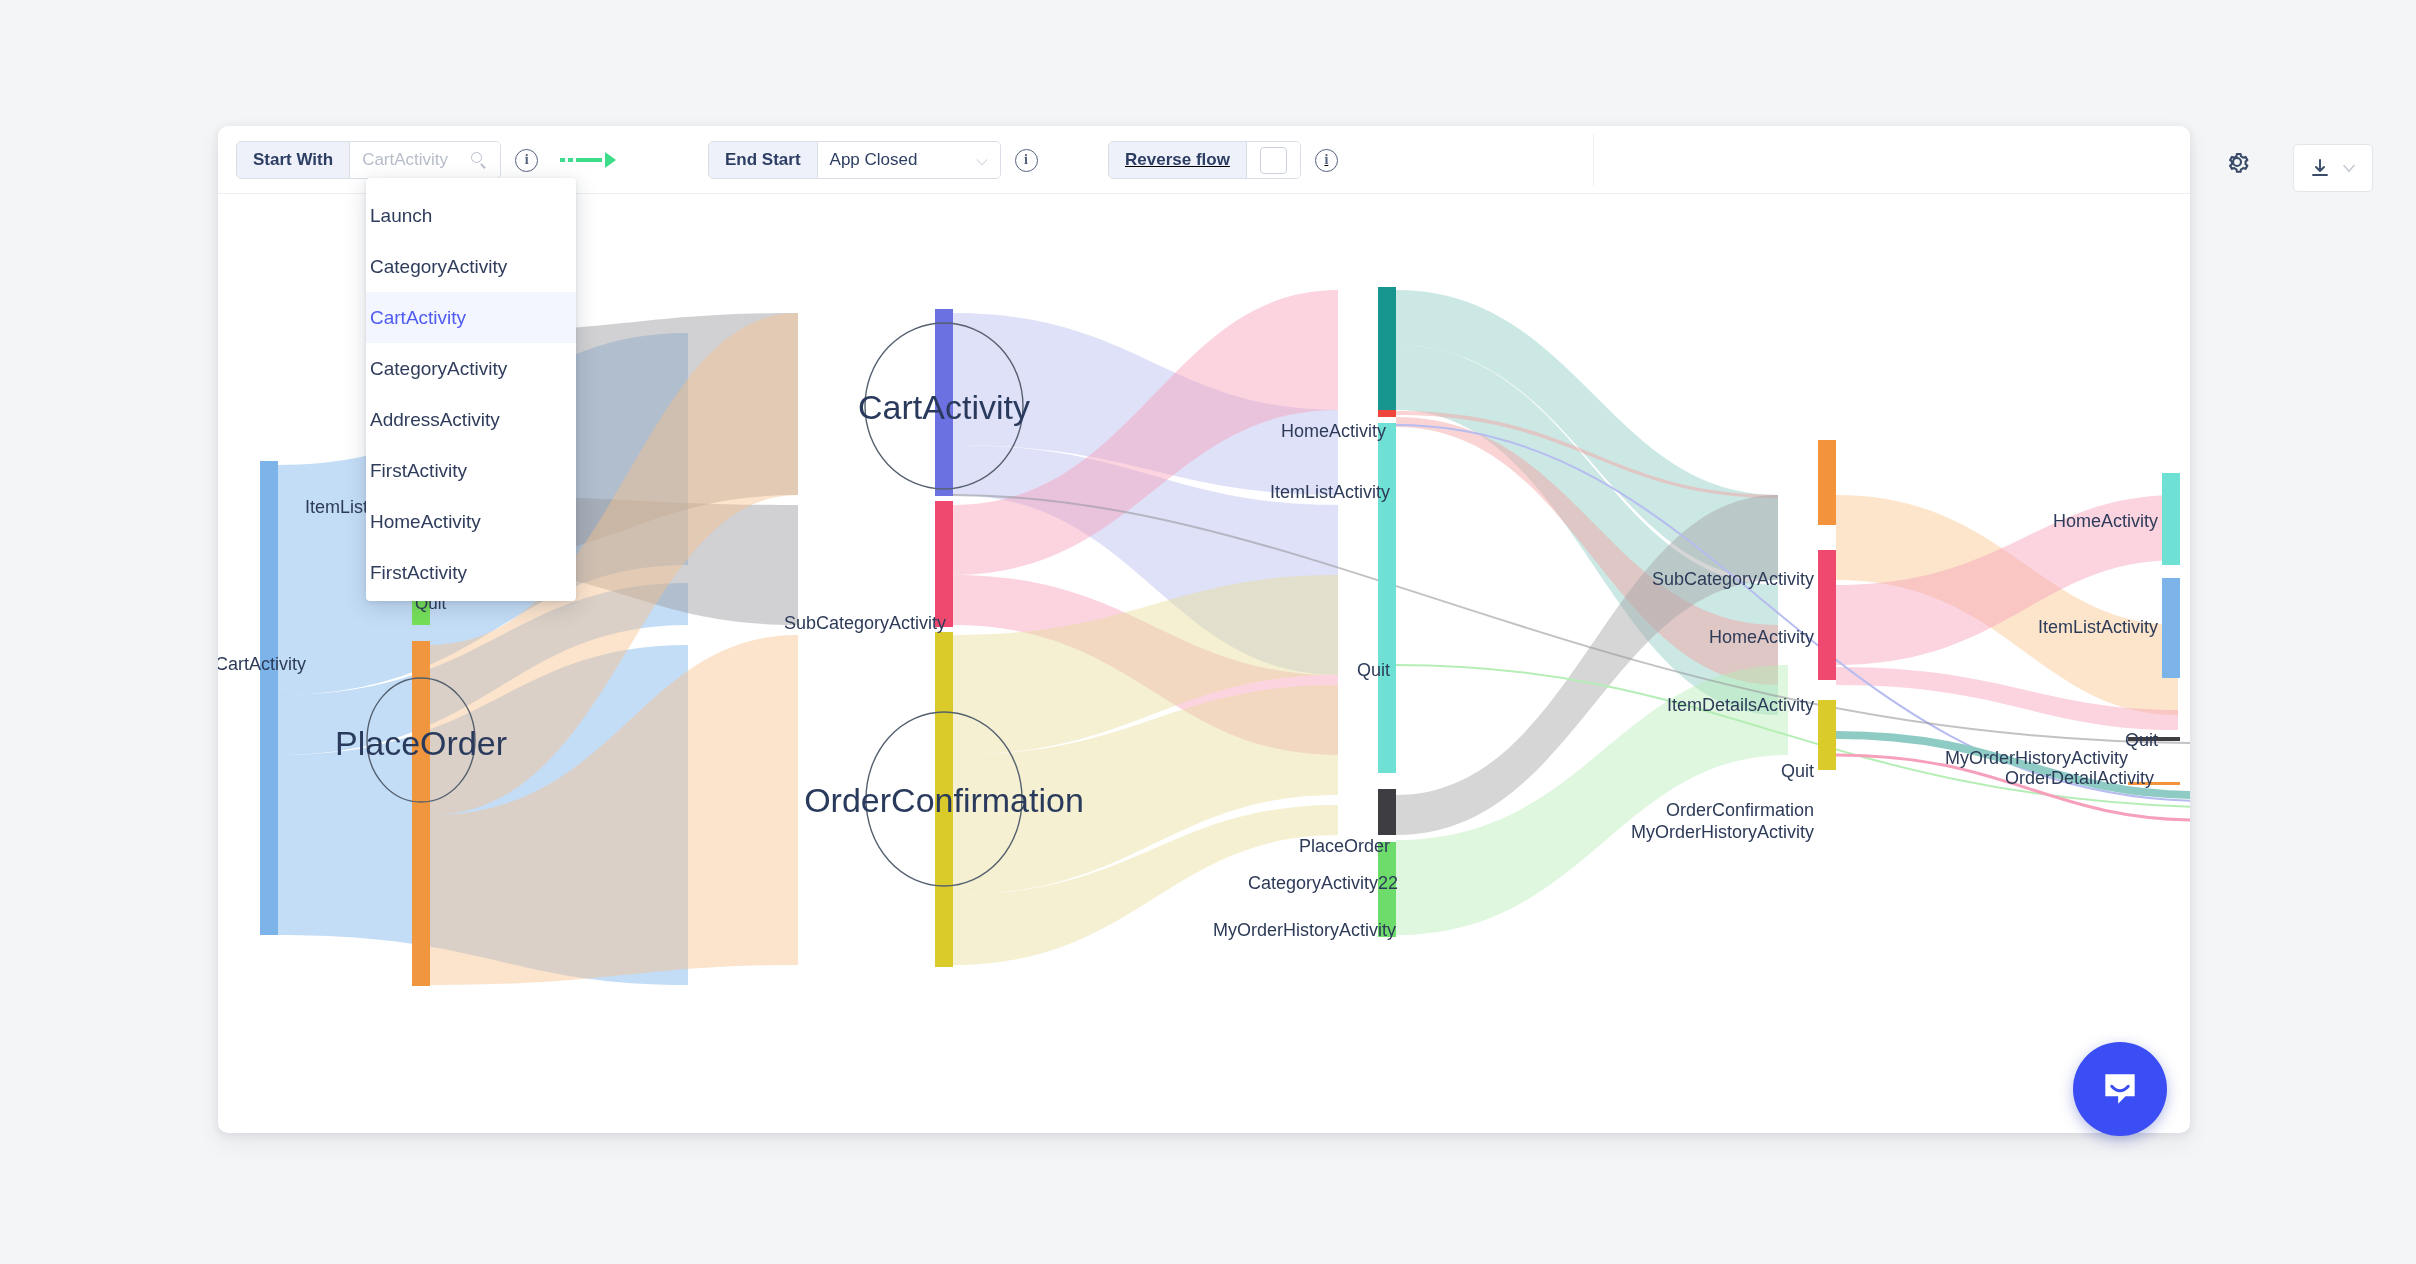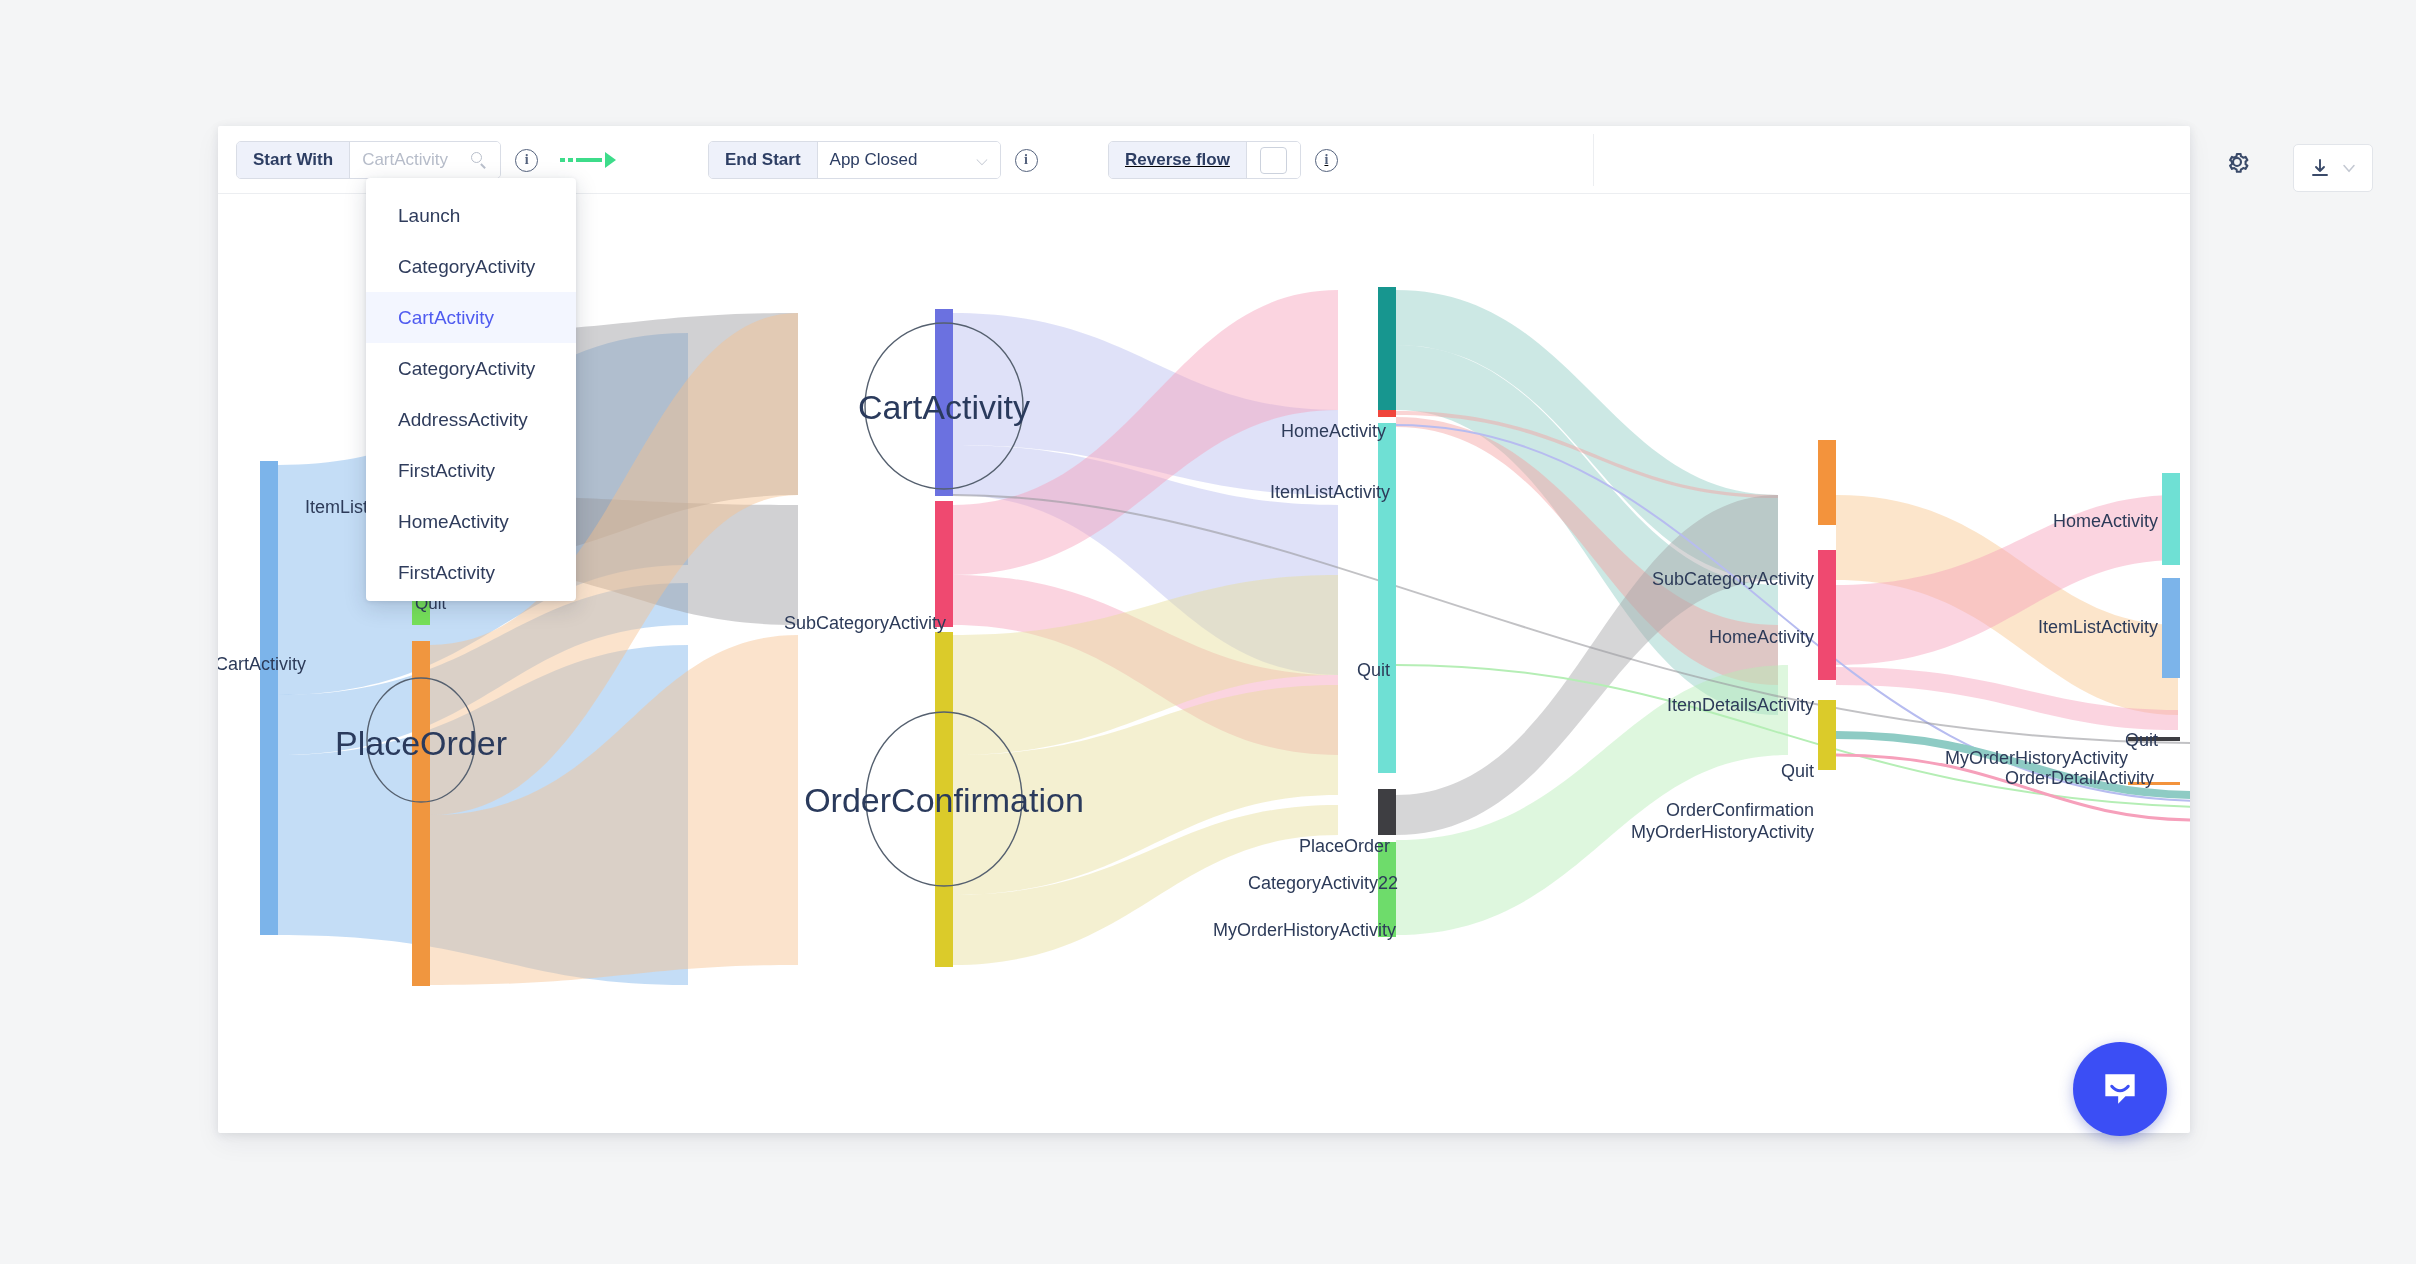--- a/index.html
+++ b/index.html
@@ -11,21 +11,21 @@
     overflow: hidden;
   }
   #app { position: relative; width: 2416px; height: 1264px; }
 
   
   .card {
     position: absolute;
     left: 218px; top: 126px;
     width: 1972px; height: 1007px;
     background: #ffffff;
-    border-radius: 2px;
+    border-radius: 10px;
     box-shadow: 0 2px 10px rgba(30,40,60,.10), 0 10px 26px rgba(30,40,60,.06);
   }
 
   
   .toolbar {
     position: absolute; left: 0; top: 0;
     width: 100%; height: 68px;
     border-bottom: 1px solid #eceef1;
   }
   .tb-group { position: absolute; top: 15px; display: flex; align-items: center; }
@@ -71,21 +71,21 @@
   .tb-divider { position: absolute; left: 1375px; top: 8px; width: 1px; height: 52px; background: #eceef1; }
 
   
   .dropdown {
     position: absolute; left: 366px; top: 178px;
     width: 210px; height: 423px;
     background: #fff; border-radius: 4px;
     box-shadow: 0 6px 22px rgba(25,35,60,.17), 0 1px 4px rgba(25,35,60,.10);
     z-index: 60; padding-top: 12px;
   }
-  .dd-item { height: 51px; display: flex; align-items: center; padding-left: 32px;
+  .dd-item { height: 51px; display: flex; align-items: center; padding-left: 4px;
              font-size: 19px; color: #2f3c5c; }
   .dd-item.sel { color: #4f5bf0; background: #f3f6ff; }
 
   
   .sankey { position: absolute; left: 0; top: 69px; width: 1972px; height: 938px; overflow: hidden; }
   svg { display: block; }
   .nlabel { font-family: "Liberation Sans", sans-serif; font-size: 18px; fill: #2d3b59; }
   .nlabel-sm { font-family: "Liberation Sans", sans-serif; font-size: 17px; fill: #2d3b59; }
   .biglabel { font-family: "Liberation Sans", sans-serif; font-size: 34px; fill: #2a3a5c; }
 

